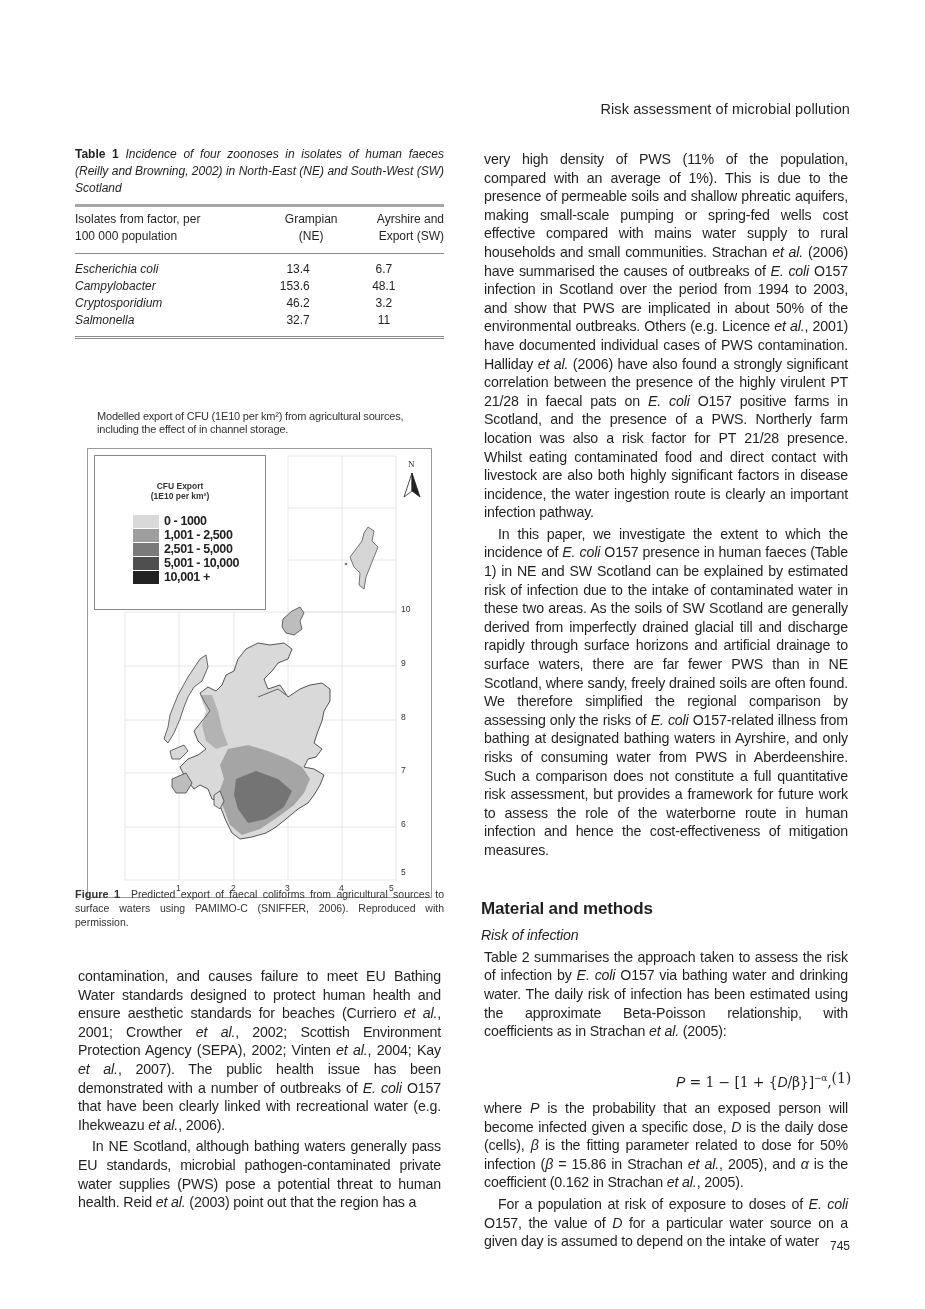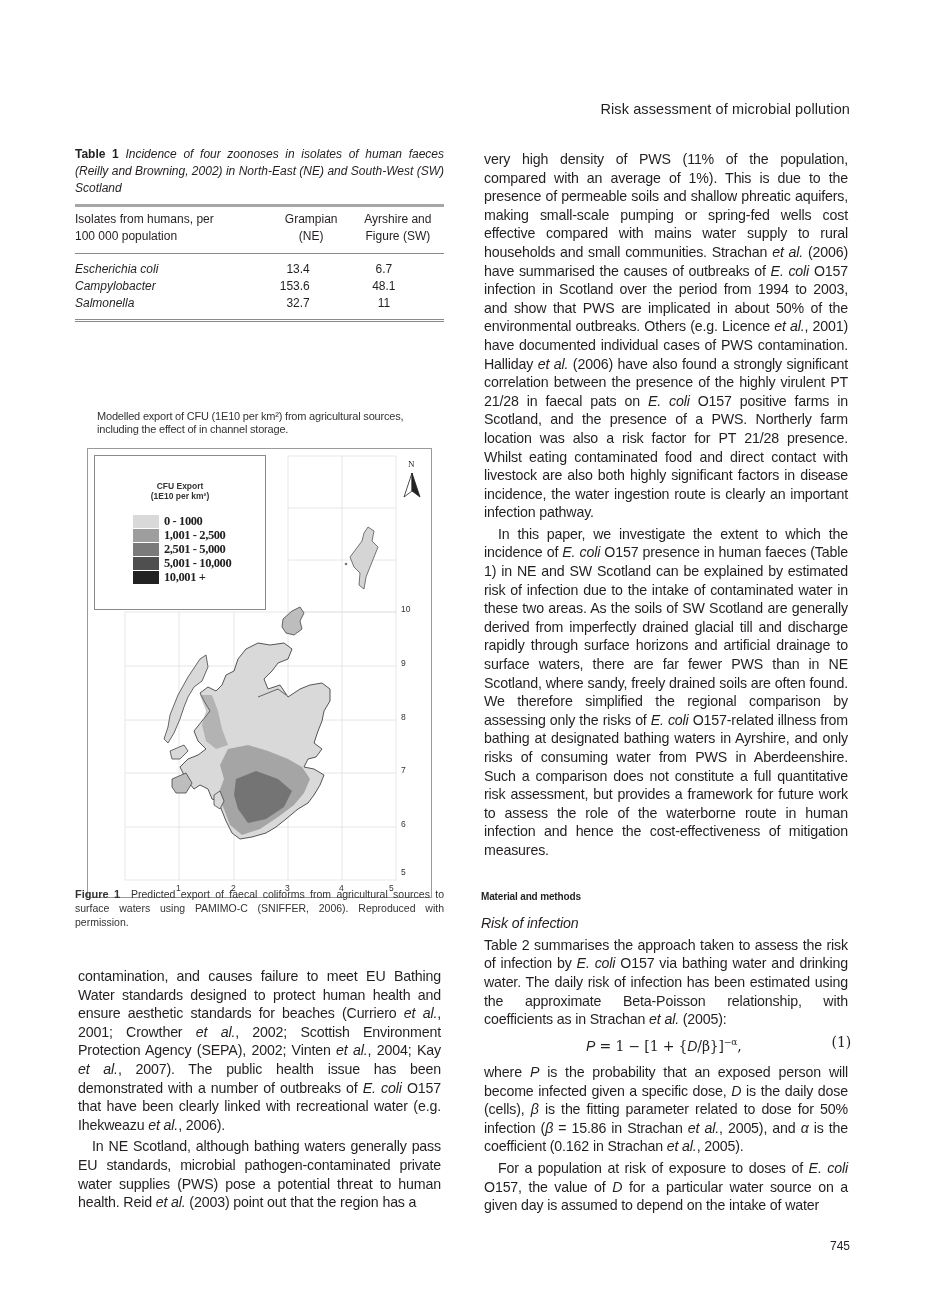--- a/index.html
+++ b/index.html
@@ -17,88 +17,93 @@
   .table-caption b { font-weight: bold; }
   .table-caption i { font-style: italic; }
   .rule-double { border-top: 3px solid #a6a6a6; margin-top: 7px; }
   table { width: 100%; border-collapse: collapse; font-size: 12px; line-height: 17px; }
   thead td { padding: 4px 0 8px 0; vertical-align: top; }
   tbody td { padding: 0; }
   tbody tr:first-child td { padding-top: 7px; }
   tbody tr:last-child td { padding-bottom: 7px; }
   td.c1 { width: 53%; text-align: left; }
   td.c2 { width: 22%; text-align: center; }
-  td.c3 { width: 25%; text-align: center; }
+  td.c3 { width: 25%; text-align: right; }
   td.n2 { text-align: right; padding-right: 42px !important; }
   td.n3 { text-align: center; padding-right: 28px !important; }
   tbody td.c1 { font-style: italic; }
   .rule-bottom { border-top: 1px solid #8a8a8a; border-bottom: 1px solid #8a8a8a; height: 1px; }
 
   
   .figure { position: absolute; left: 87px; top: 386px; width: 345px; margin-top: 24px; }
   .fig-title { font-size: 11px; line-height: 13px; color: #333; letter-spacing: -0.2px; margin-left: 10px; }
   .map-frame { position: absolute; left: 0; top: 38px; width: 343px; height: 448px; border: 1px solid #9a9a9a; }
   .legend-box { position: absolute; left: 6px; top: 6px; width: 170px; height: 153px; border: 1px solid #8a8a8a; background: #fff; }
   .legend-title { position: absolute; left: 0; width: 170px; top: 25px; text-align: center; font-size: 8.5px; font-weight: bold; line-height: 10px; color: #333; }
-  .legend-items { position: absolute; left: 38px; top: 58px; font-family: Liberation Serif, serif; }
+  .legend-items { position: absolute; left: 38px; top: 58px; }
   .legend-item { display: flex; align-items: center; height: 14px; }
   .swatch { width: 26px; height: 13px; margin-right: 5px; }
   .legend-label { font-size: 12.5px; font-weight: bold; color: #222; letter-spacing: -0.4px; }
   .map-svg { position: absolute; left: 0; top: 0; }
   .north-arrow { position: absolute; left: 312px; top: 14px; width: 24px; height: 44px; }
   .north-label { position: absolute; left: 320px; top: 10px; font-family: "Liberation Serif", serif; font-size: 9px; }
   .grid-label { position: absolute; font-size: 8.5px; color: #333; }
 
   .fig-caption { position: absolute; left: 75px; top: 887px; width: 369px; font-size: 10.5px; line-height: 14px; text-align: justify; color: #333; }
   .fig-caption b { font-weight: bold; font-size: 11px; }
 
   
   .body-text { font-size: 14.2px; line-height: 18.6px; text-align: justify; letter-spacing: -0.15px; }
   .body-text p { margin: 3px; }
   .body-text p.indent { text-indent: 14px; }
   .body-text i { font-style: italic; }
 
   .left-body { top: 964px; }
   .right-body { top: 147px; }
 
-  .section-heading { font-size: 10px; font-weight: bold; margin-top: 28px; margin-bottom: 8px; }
+  .section-heading { font-size: 17px; font-weight: bold; margin-top: 40px; margin-bottom: 8px; }
   .subsection-heading { font-style: italic; font-size: 14.2px; }
-  .equation { display: flex; justify-content: space-between; margin: 4px 0 8px 0; font-family: "DejaVu Serif", "Liberation Serif", serif; font-size: 14px; }
+  .equation { display: flex; justify-content: flex-end; margin: 28px 0 8px 0; font-family: "DejaVu Serif", "Liberation Serif", serif; font-size: 14px; }
   .equation .eq-body { margin-left: 105px; }
   .equation .eq-body i { font-style: italic; font-family: "Liberation Sans", sans-serif; }
 </style>
 </head>
 <body>
 
 <div class="running-head">Risk assessment of microbial pollution</div>
 
 <div class="col-left table-block">
   <div class="table-caption">
     <b>Table 1</b>
     <i>Incidence of four zoonoses in isolates of human faeces (Reilly and Browning, 2002) in North-East (NE) and South-West (SW) Scotland</i>
   </div>
   <div class="rule-double"></div>
   <table>
     <thead>
       <tr>
-        <td class="c1"><span>Isolates from humans, per</span><br><span>100 000 population</span></td>
+        <td class="c1"><span>Isolates from factor, per</span><br><span>100 000 population</span></td>
         <td class="c2"><span>Grampian</span><br><span>(NE)</span></td>
-        <td class="c3"><span>Ayrshire and</span><br><span>Figure (SW)</span></td>
+        <td class="c3"><span>Ayrshire and</span><br><span>Export (SW)</span></td>
       </tr>
     </thead>
     <tbody style="border-top:1px solid #8a8a8a;">
       <tr>
         <td class="c1">Escherichia coli</td>
         <td class="c2 n2">13.4</td>
         <td class="c3 n3">6.7</td>
       </tr>
       <tr>
         <td class="c1">Campylobacter</td>
         <td class="c2 n2">153.6</td>
         <td class="c3 n3">48.1</td>
+      </tr>
+      <tr>
+        <td class="c1">Cryptosporidium</td>
+        <td class="c2 n2">46.2</td>
+        <td class="c3 n3">3.2</td>
       </tr>
       <tr>
         <td class="c1">Salmonella</td>
         <td class="c2 n2">32.7</td>
         <td class="c3 n3">11</td>
       </tr>
     </tbody>
   </table>
   <div class="rule-bottom"></div>
 </div>

